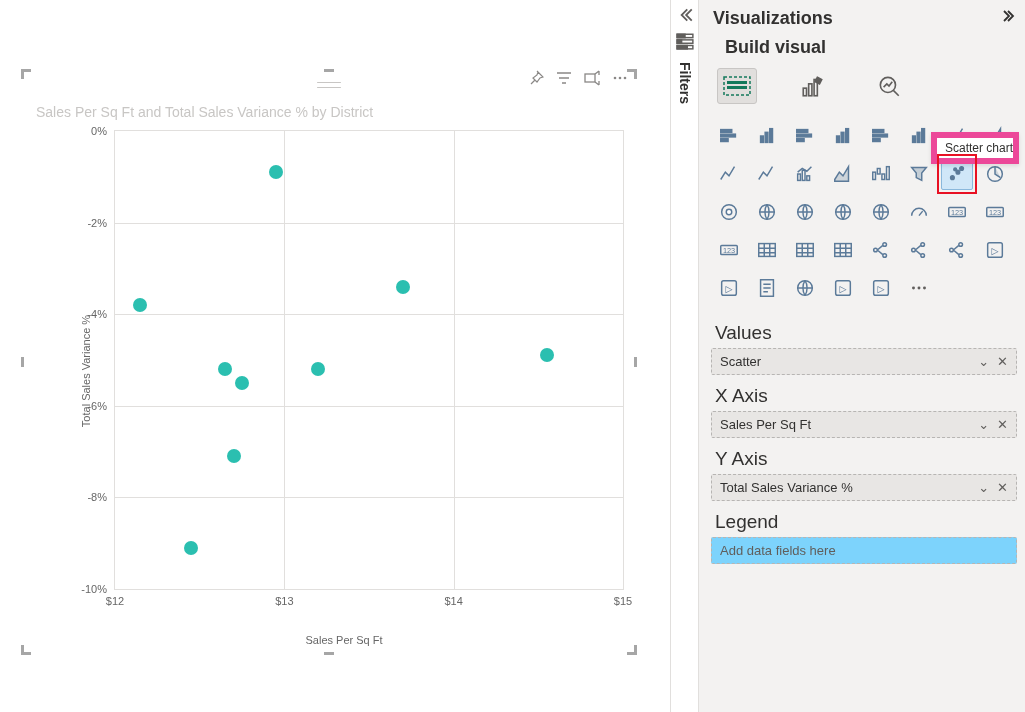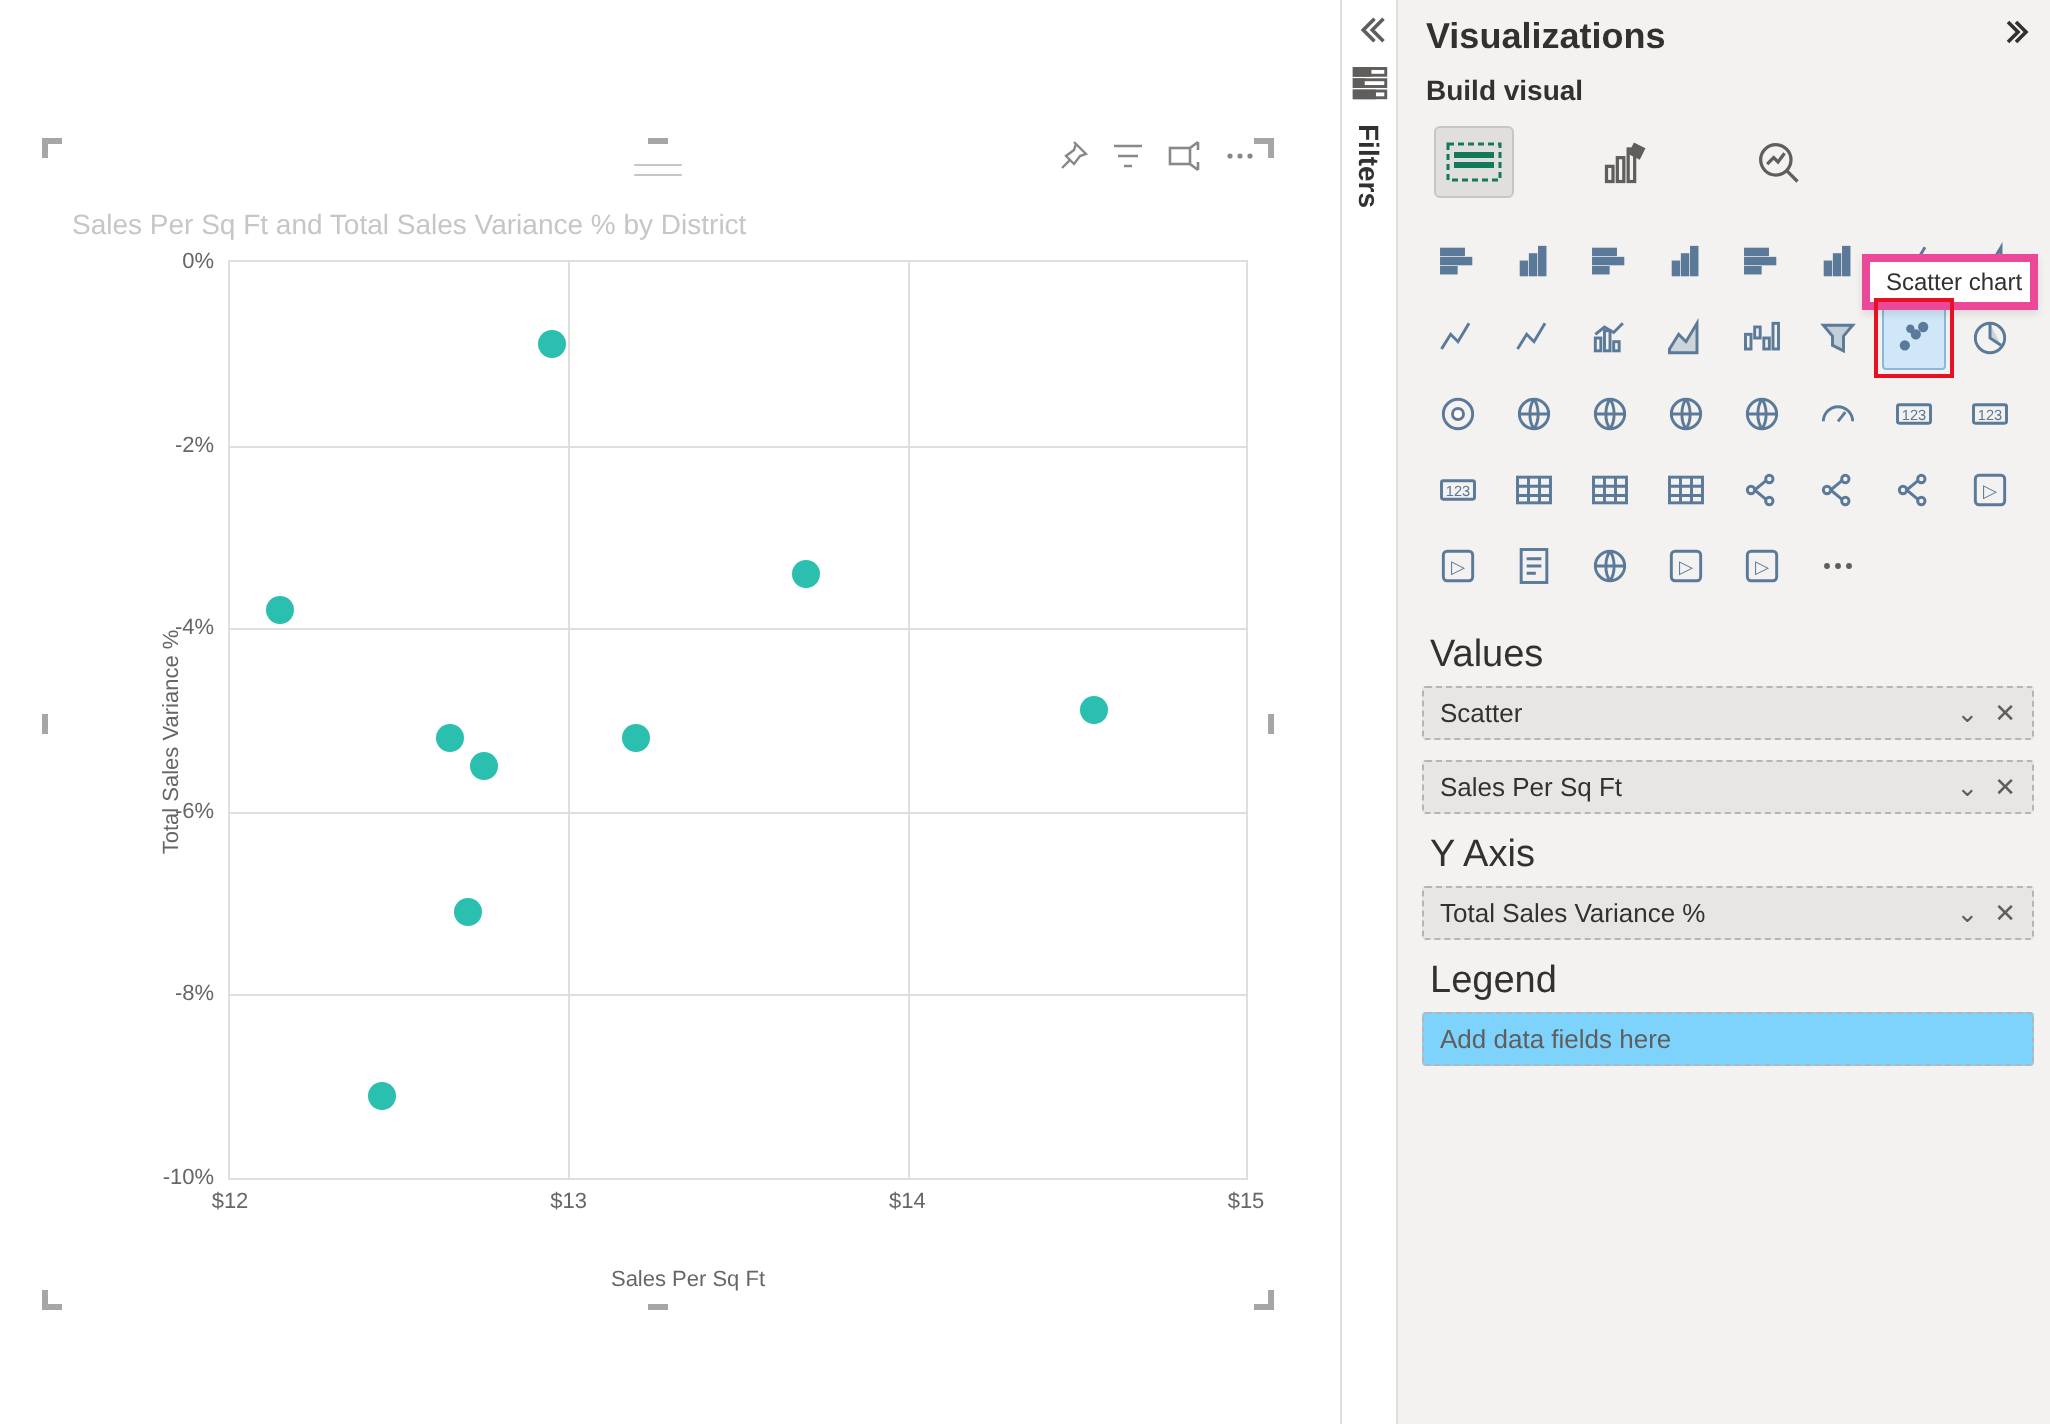--- a/index.html
+++ b/index.html
@@ -129,21 +129,21 @@
     padding:6px 8px 10px 12px;
     position:relative;
     overflow:hidden;
   }
   .pane-header {
     display:flex; align-items:flex-start; justify-content:space-between;
     padding:2px 2px 6px 2px;
   }
   .pane-header h2 { margin:0; font-size:18px; font-weight:600; }
   .pane-header .expand { font-size:16px; font-weight:700; color:#323130; cursor:pointer; }
-  .build-label { font-size:14px; font-weight:600; margin:2px 0 6px 2px; }
+  .build-label { font-size:18px; font-weight:600; margin:2px 0 6px 14px; }
 
   .build-tabs { display:flex; gap:36px; padding:4px 6px 8px 6px; }
   .build-tab {
     width:40px; height:36px; display:flex; align-items:center; justify-content:center;
     border-radius:3px; cursor:pointer; color:#605e5c;
   }
   .build-tab.selected { background:#e1dfdd; border:1px solid #c8c6c4; }
 
   .viz-gallery {
     display:grid;
@@ -160,21 +160,21 @@
   .viz-icon.selected { background:#d0e7f8; border:1px solid #8ab8dc; }
   .viz-icon svg { width:22px; height:22px; }
 
   .scatter-highlight {
     position:absolute;
     border:2px solid #e81123;
     pointer-events:none;
   }
   .tooltip {
     position:absolute;
-    background:#fff; border:4px solid #ec4899;
+    background:#fff; border:6px solid #ec4899;
     padding:3px 8px; font-size:12px; color:#323130;
     white-space:nowrap;
     box-shadow:0 2px 4px rgba(0,0,0,.1);
   }
 
   .field-section { margin-top:10px; }
   .field-label { font-size:19px; color:#323130; padding:0 2px 4px 4px; }
   .field-well {
     background:#e8e6e4;
     border:1px dashed #b7b5b3;
@@ -581,20 +581,21 @@
       <div class="field-well">
         <span>Scatter</span>
         <div class="well-ctrls">
           <span>⌄</span>
           <span>✕</span>
         </div>
       </div>
     </div>
 
     <div class="field-section">
+      <div class="field-label">X Axis</div>
       <div class="field-well">
         <span>Sales Per Sq Ft</span>
         <div class="well-ctrls">
           <span>⌄</span>
           <span>✕</span>
         </div>
       </div>
     </div>
 
     <div class="field-section">

